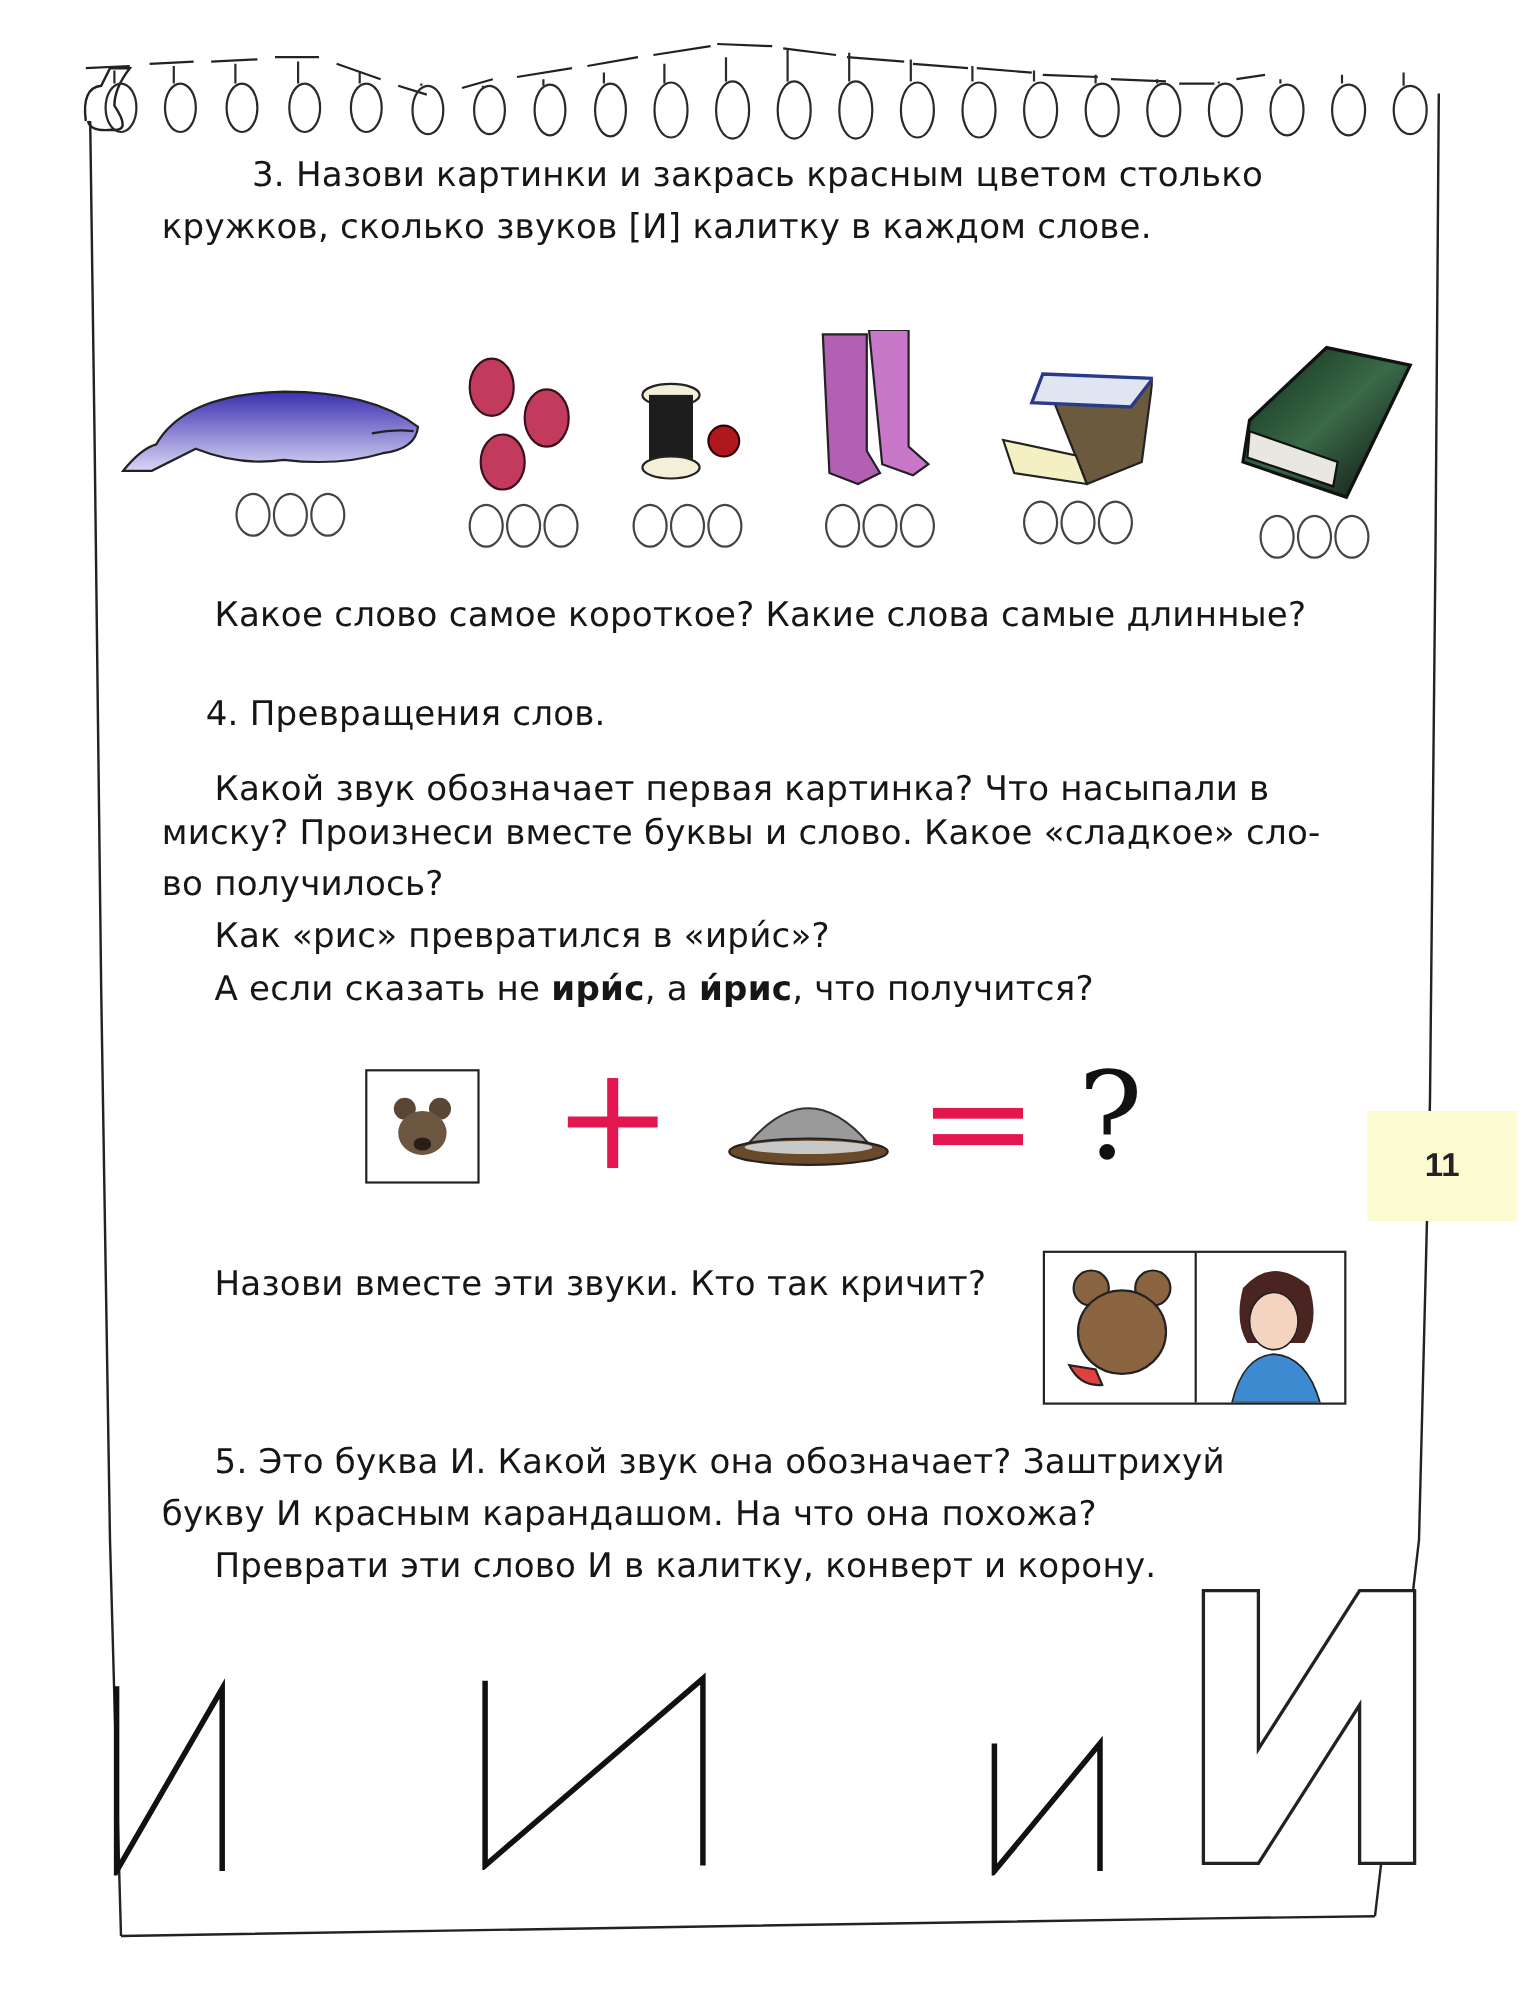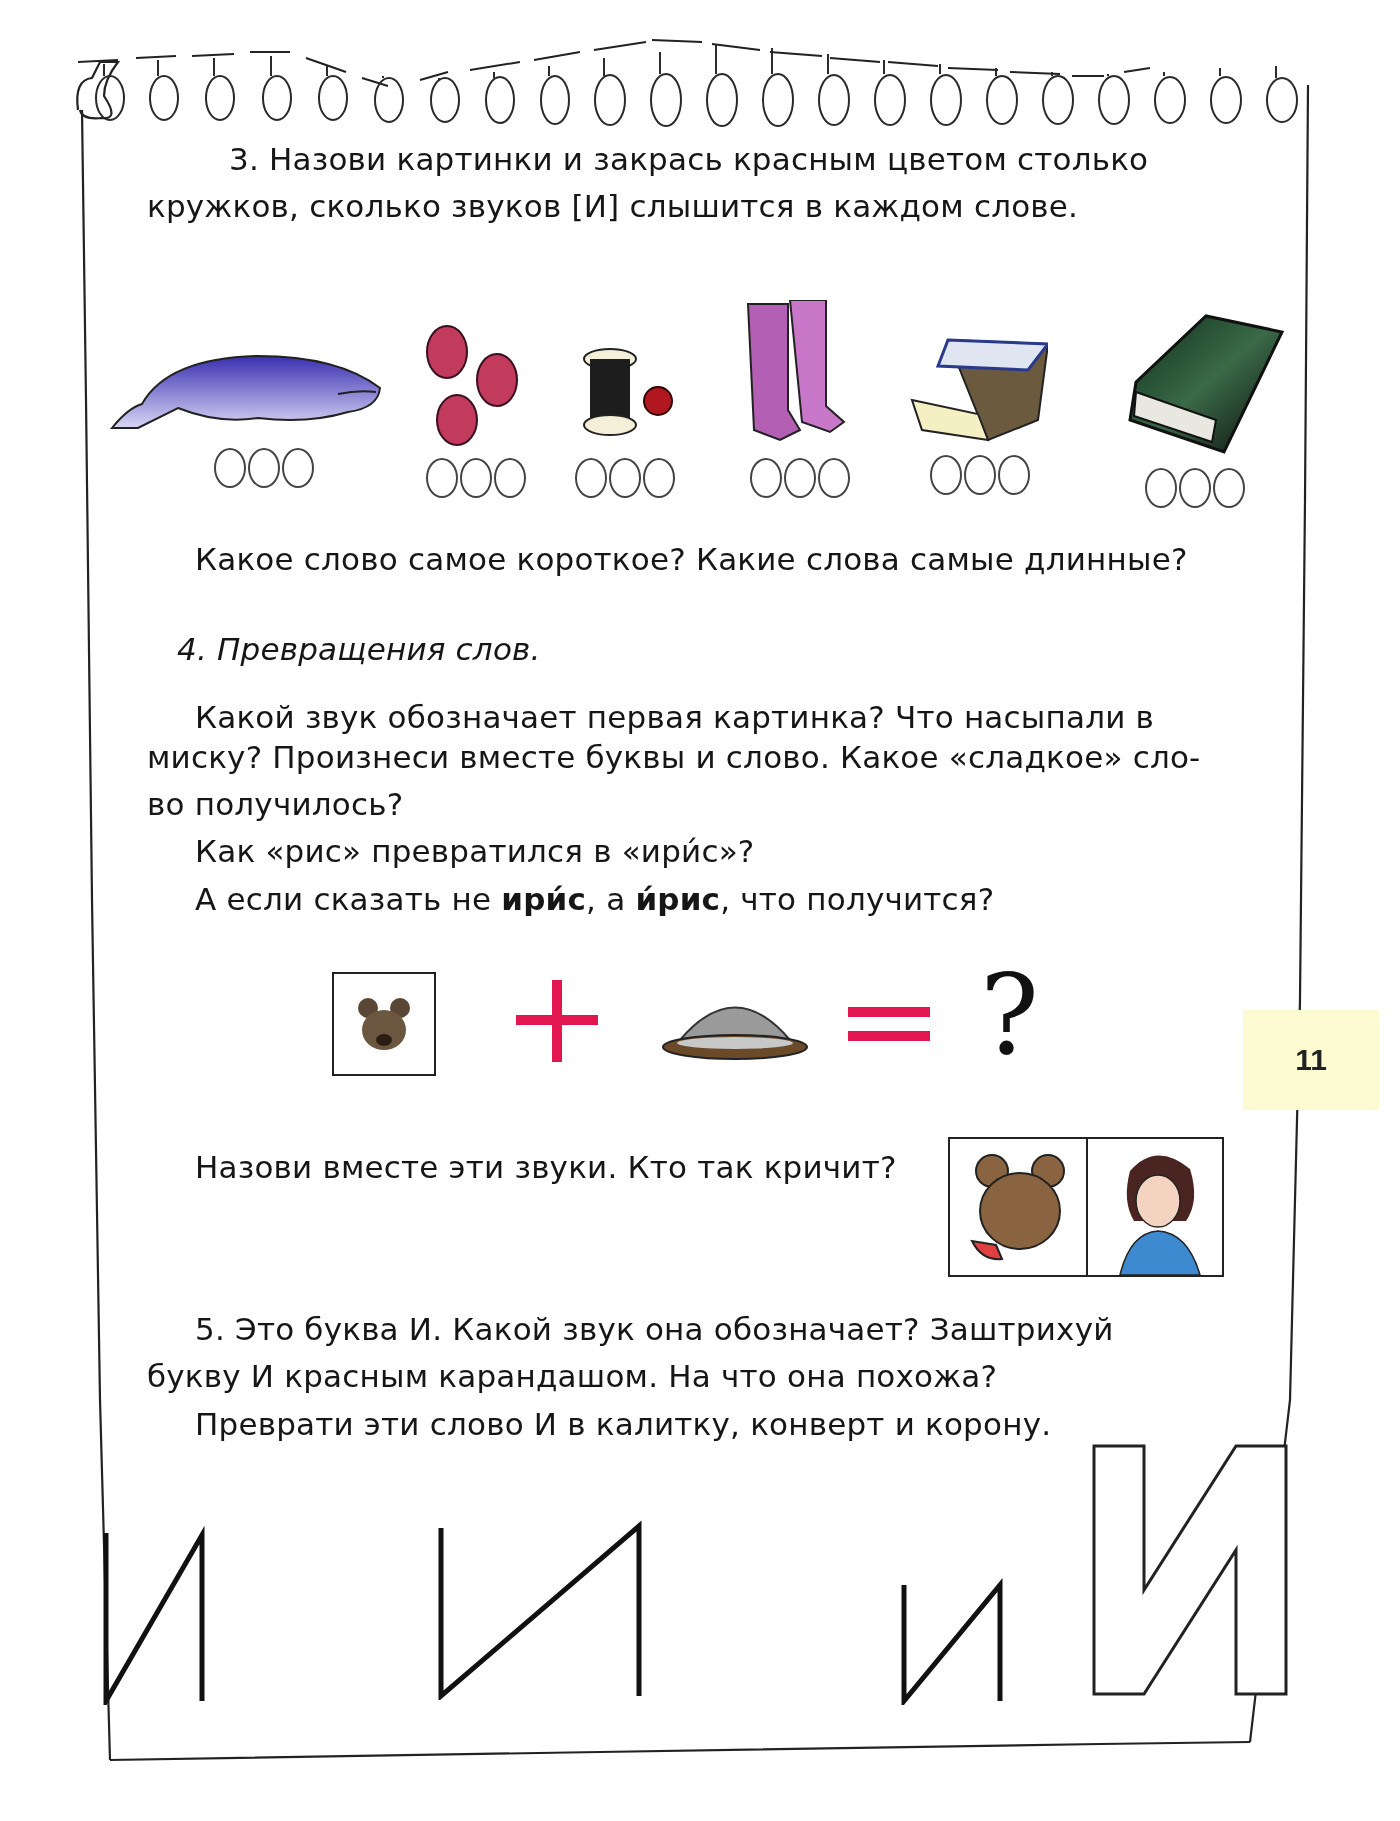--- a/index.html
+++ b/index.html
@@ -61,21 +61,21 @@
       <ellipse cx="1114" cy="100" rx="15" ry="24"></ellipse>
       <ellipse cx="1170" cy="100" rx="15" ry="23"></ellipse>
       <ellipse cx="1226" cy="100" rx="15" ry="23"></ellipse>
       <ellipse cx="1282" cy="100" rx="15" ry="22"></ellipse>
 
       <path d="M104 76 V64 M158 76 V60 M214 76 V58 M271 76 V56 M327 76 V66 M383 78 V76 M439 78 V80 M494 78 V72 M549 76 V66 M604 76 V58 M660 74 V52 M716 74 V44 M772 74 V48 M828 74 V54 M884 74 V60 M940 74 V64 M996 76 V68 M1052 76 V72 M1108 76 V74 M1164 76 V72 M1220 76 V68 M1276 78 V66"></path>
     </g>
   </svg>
 
   <div class="txt" style="left:195px;top:135px;margin-left:34px;">3. Назови картинки и закрась красным цветом столько</div>
-  <div class="txt" style="left:147px;top:182px;">кружков, сколько звуков [И] слышится в каждом слове.</div>
+  <div class="txt" style="left:147px;top:182px;">кружков, сколько звуков [И] калитку в каждом слове.</div>
 
   <svg class="pic" style="left:108px;top:338px;" width="280" height="100" viewBox="0 0 280 100">
     <defs>
         <linearGradient id="wg" x1="0" y1="0" x2="0" y2="1">
           <stop offset="0" stop-color="#3a2fb0"></stop>
           <stop offset="1" stop-color="#d8d6f5"></stop>
         </linearGradient>
       </defs>
     <path d="M4 90 Q20 70 34 66 Q60 20 150 18 Q230 18 272 50 Q270 70 240 74 Q200 86 150 80 Q110 86 70 70 Q50 80 30 90 Z" fill="url(#wg)" stroke="#222" stroke-width="2"></path>
     <path d="M230 56 Q250 52 268 54" stroke="#222" fill="none" stroke-width="2"></path>
@@ -140,21 +140,21 @@
       <div class="circle"></div>
   </div>
   <div class="circles" style="left:1145px;top:468px;">
     <div class="circle"></div>
       <div class="circle"></div>
       <div class="circle"></div>
   </div>
 
   <div class="txt" style="left:195px;top:535px;">Какое слово самое короткое? Какие слова самые длинные?</div>
 
-  <div class="txt" style="left:177px;top:625px;font-style:italic;">4. Превращения слов.</div>
+  <div class="txt" style="left:187px;top:625px;">4. Превращения слов.</div>
   <div class="txt" style="left:195px;top:677px;margin-top:16px;">Какой звук обозначает первая картинка? Что насыпали в</div>
   <div class="txt" style="left:147px;top:733px;">миску? Произнеси вместе буквы и слово. Какое «сладкое» сло-</div>
   <div class="txt" style="left:147px;top:780px;">во получилось?</div>
   <div class="txt" style="left:195px;top:827px;">Как «рис» превратился  в «ири́с»?</div>
   <div class="txt" style="left:195px;top:875px;">
     <span>А если сказать  не </span><b>ири́с</b><span>, а </span><b>и́рис</b><span>, что получится?</span>
   </div>
 
   <div class="box" style="left:332px;top:972px;width:104px;height:104px;">
     <svg width="100" height="100" viewBox="0 0 100 100">

